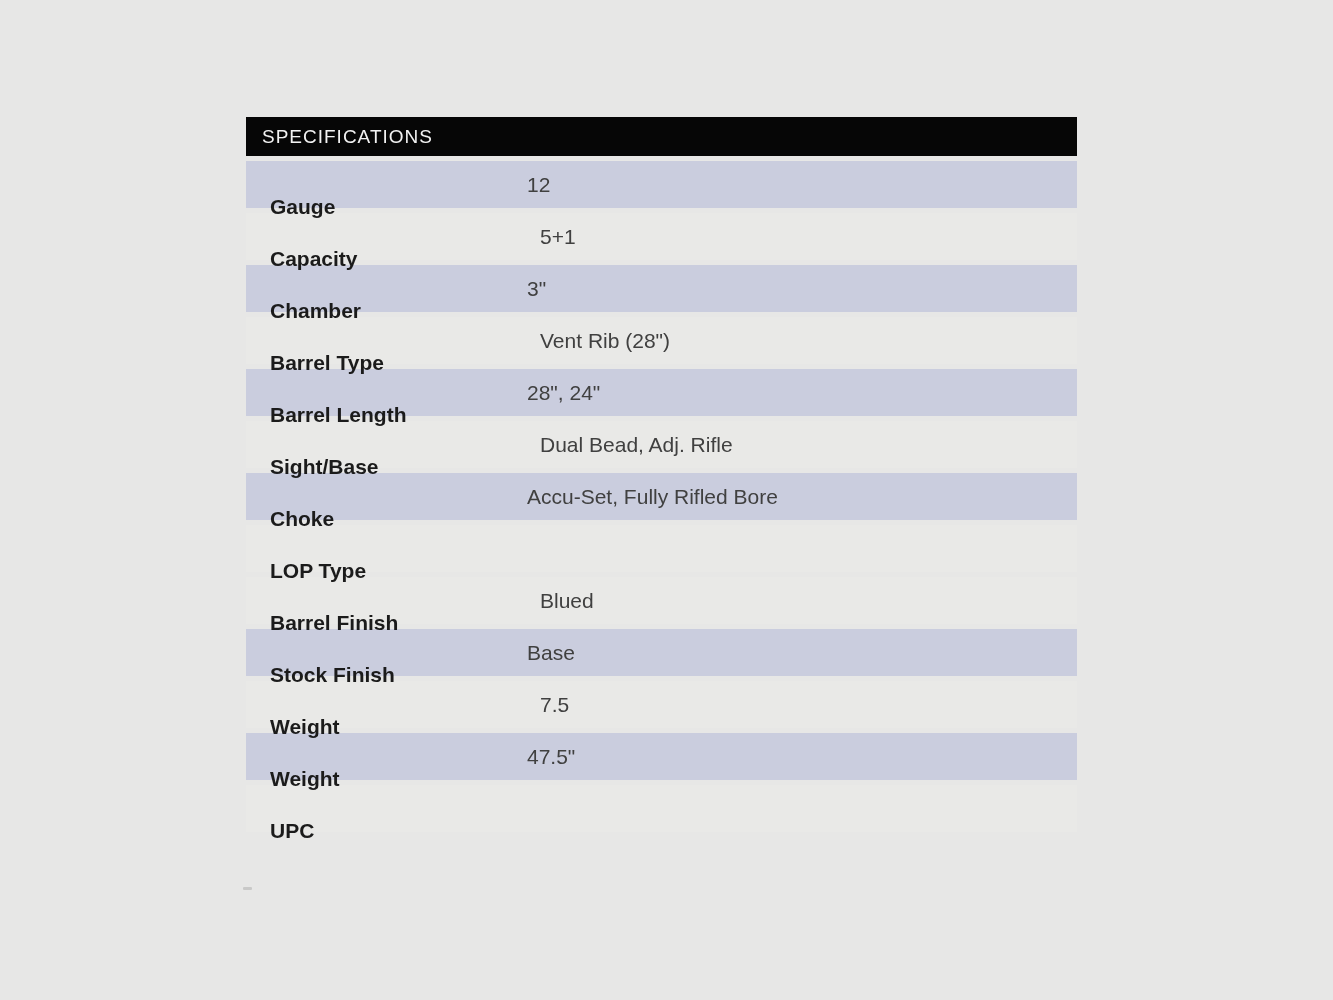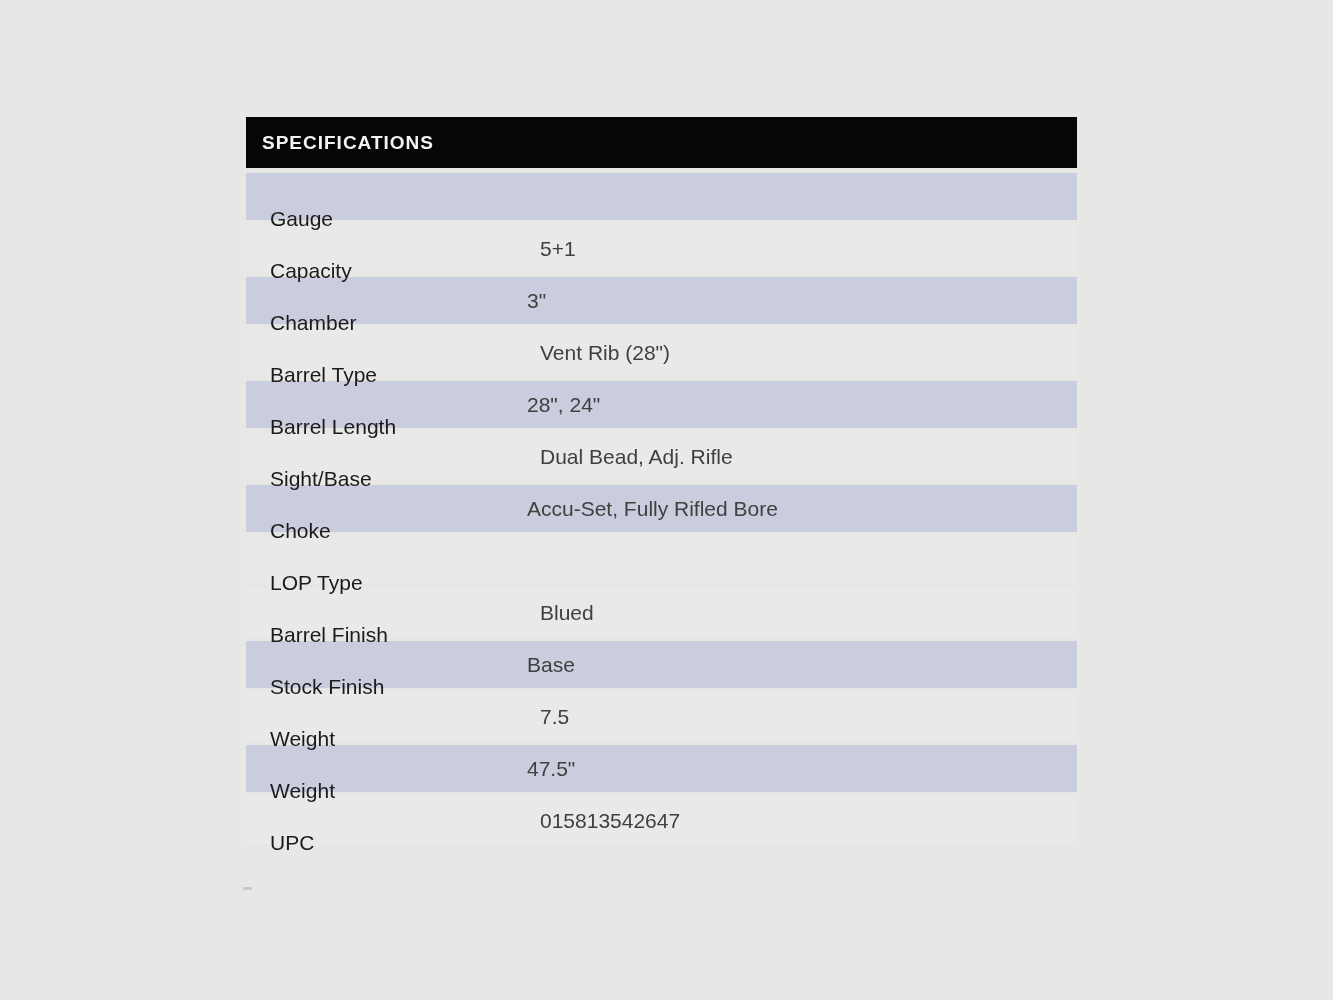--- a/index.html
+++ b/index.html
@@ -10,43 +10,43 @@
     font-family: "Liberation Sans", sans-serif;
     background: var(--page-bg, #e7e7e6);
   }
   .spec-table {
     position: absolute;
     left: 246px;
     top: 117px;
     width: 831px;
   }
   .spec-header {
-    height: 51px;
+    height: 39px;
     background: var(--header-bg, #060606);
     color: var(--header-text, #f2f2f2);
     display: flex;
     align-items: center;
     padding-left: 16px;
     font-size: 19px;
     letter-spacing: 1px;
-    font-weight: 700;
+    font-weight: 400;
   }
   .spec-row {
     height: 47px;
     margin-top: 5px;
     display: flex;
     align-items: center;
   }
   .spec-row.alt { background: var(--row-alt, #cacdde); }
   .spec-row.plain { background: var(--row-plain, #e9e9e7); gap: 13px; }
   .spec-label {
     width: 281px;
     padding-left: 24px;
     flex: 0 0 auto;
-    font-weight: 400;
+    font-weight: 700;
     font-size: 21px;
     color: var(--label-color, #1b1b1b);
     margin-top: 45px;
   }
   .spec-value {
     flex: 1 1 auto;
     font-size: 21px;
     color: var(--value-color, #404040);
   }
   .artifact-dash {
@@ -63,20 +63,21 @@
 </head>
 <body>
 
 <div class="spec-table">
   <div class="spec-header">
     <span>SPECIFICATIONS</span>
   </div>
   <div id="rows-container">
   <div class="spec-row alt">
     <div class="spec-label">Gauge</div>
+    <div class="spec-value">12</div>
   </div>
 
   <div class="spec-row plain">
     <div class="spec-label">Capacity</div>
     <div class="spec-value">5+1</div>
   </div>
 
   <div class="spec-row alt">
     <div class="spec-label">Chamber</div>
     <div class="spec-value">3"</div>
@@ -122,18 +123,17 @@
     <div class="spec-value">7.5</div>
   </div>
 
   <div class="spec-row alt">
     <div class="spec-label">Weight</div>
     <div class="spec-value">47.5"</div>
   </div>
 
   <div class="spec-row plain">
     <div class="spec-label">UPC</div>
-    <div class="spec-value">015813542647</div>
   </div>
 </div>
 </div>
 
 <div class="artifact-dash"></div>
 
 </body></html>

